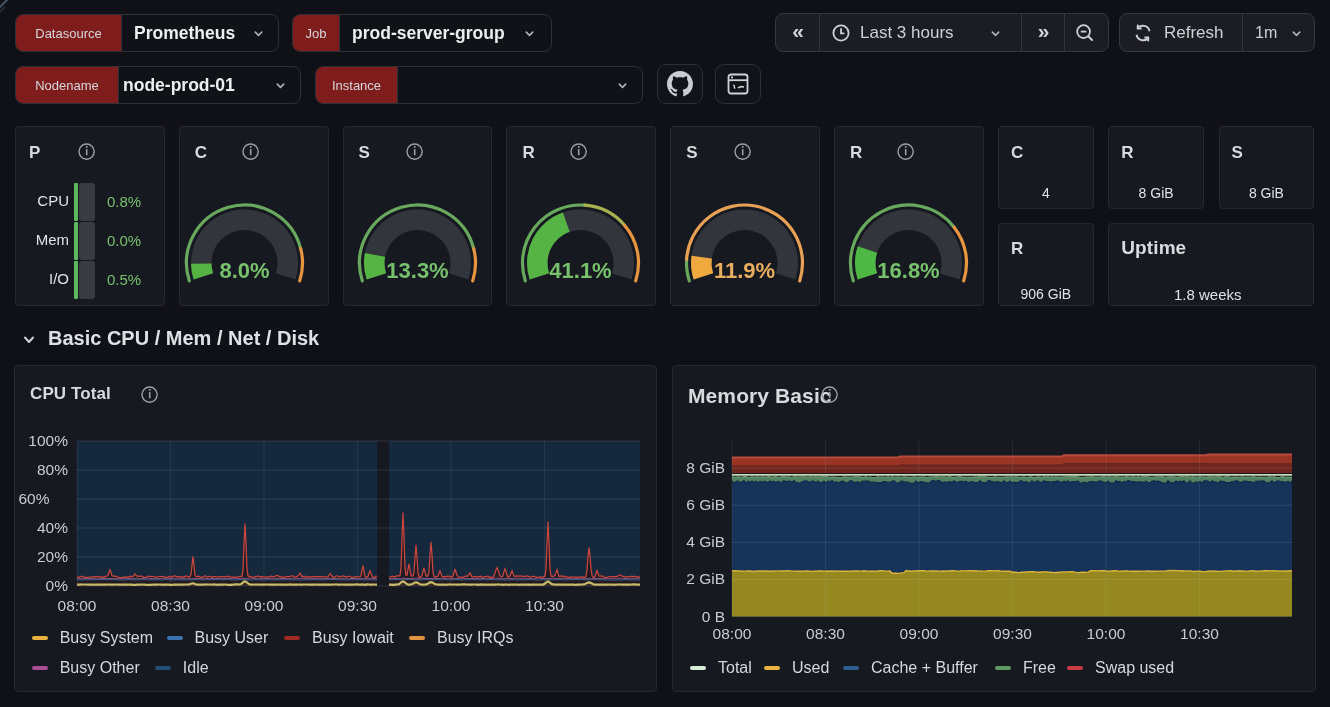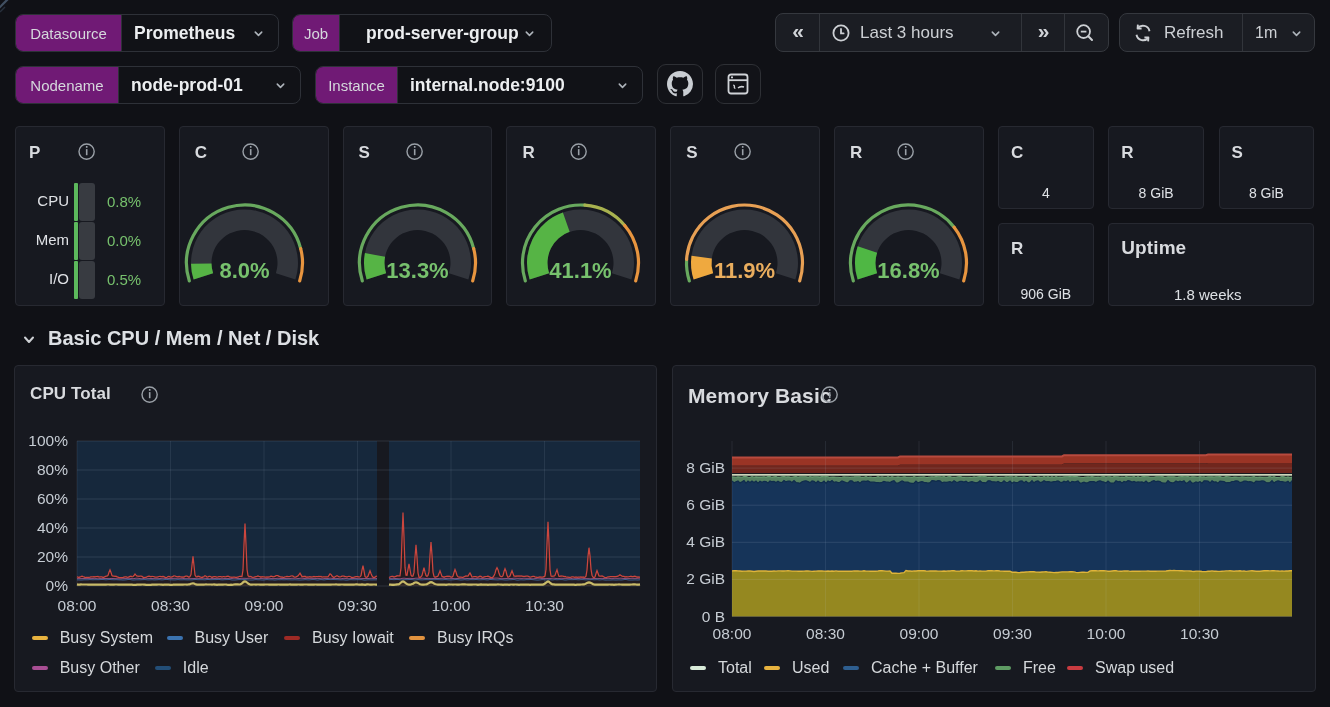--- a/index.html
+++ b/index.html
@@ -1,17 +1,17 @@
 <!DOCTYPE html>
 <html><head><meta charset="utf-8"><style>
 *{margin:0;padding:0;box-sizing:border-box}
 html,body{width:1330px;height:707px;background:#101116;font-family:"Liberation Sans",sans-serif;overflow:hidden;position:relative}
 .abs{position:absolute}
 .ctrl{position:absolute;height:38px;border:1px solid #2e3138;border-radius:8px;background:#111217;display:flex;align-items:stretch;overflow:hidden}
-.ctrl .lab{background:#701a75;color:#d5d8dc;font-size:15px;display:flex;align-items:center;justify-content:center;border-right:1px solid #2e3138}
+.ctrl .lab{background:#7f1d1d;color:#d5d8dc;font-size:13px;display:flex;align-items:center;justify-content:center;border-right:1px solid #2e3138}
 .ctrl .val{color:#eceef0;font-size:17.5px;font-weight:bold;display:flex;align-items:center}
 .btngrp{position:absolute;height:39px;border:1px solid #35383e;border-radius:8px;background:#1b1d23;display:flex;align-items:stretch}
 .btngrp .sec{display:flex;align-items:center;justify-content:center;color:#d0d3d7}
 .btngrp .sec+.sec{border-left:1px solid #32353b}
 .panel{position:absolute;background:#171920;border:1px solid #272931;border-radius:4px}
 .ptitle{position:absolute;color:#d8dade;font-size:17px;font-weight:600;letter-spacing:.1px}
 .statval{position:absolute;color:#dee1e5;font-size:14px;text-align:center}
 .legend-item{display:inline-flex;align-items:center;margin-right:0px}
 .sw{display:inline-block;width:16px;height:4.5px;border-radius:2.5px;margin-right:12px}
 .ltext{color:#d5d8db;font-size:16px}
@@ -24,35 +24,34 @@
   </svg>
 <div class="ctrl" style="left:15px;top:14px;width:264px">
     <div class="lab" style="width:106px">Datasource</div>
     <div class="val" style="padding-left:12px">Prometheus</div>
   </div>
 <svg style="position:absolute;left:252.5px;top:27.5px" width="11" height="11" viewBox="0 0 12 12">
     <path d="M2.5 4.5 L6 8 L9.5 4.5" stroke="#aeb4bb" stroke-width="1.7" fill="none" stroke-linecap="round" stroke-linejoin="round"></path>
   </svg>
 <div class="ctrl" style="left:292px;top:14px;width:260px">
     <div class="lab" style="width:47px">Job</div>
-    <div class="val" style="padding-left:26px">prod-server-group</div>
+    <div class="val" style="padding-left:12px">prod-server-group</div>
   </div>
 <svg style="position:absolute;left:523.5px;top:27.5px" width="11" height="11" viewBox="0 0 12 12">
     <path d="M2.5 4.5 L6 8 L9.5 4.5" stroke="#aeb4bb" stroke-width="1.7" fill="none" stroke-linecap="round" stroke-linejoin="round"></path>
   </svg>
 <div class="ctrl" style="left:15px;top:66px;width:286px">
     <div class="lab" style="width:103px">Nodename</div>
-    <div class="val" style="padding-left:12px">node-prod-01</div>
+    <div class="val" style="padding-left:4px">node-prod-01</div>
   </div>
 <svg style="position:absolute;left:274.5px;top:79.5px" width="11" height="11" viewBox="0 0 12 12">
     <path d="M2.5 4.5 L6 8 L9.5 4.5" stroke="#aeb4bb" stroke-width="1.7" fill="none" stroke-linecap="round" stroke-linejoin="round"></path>
   </svg>
 <div class="ctrl" style="left:315px;top:66px;width:328px">
     <div class="lab" style="width:82px">Instance</div>
-    <div class="val" style="padding-left:12px">internal.node:9100</div>
   </div>
 <svg style="position:absolute;left:616.5px;top:79.5px" width="11" height="11" viewBox="0 0 12 12">
     <path d="M2.5 4.5 L6 8 L9.5 4.5" stroke="#aeb4bb" stroke-width="1.7" fill="none" stroke-linecap="round" stroke-linejoin="round"></path>
   </svg>
 <div class="abs" style="left:657px;top:64px;width:46px;height:40px;border:1.6px solid #2e3035;border-radius:9px;background:#121318"></div>
 <svg class="abs" style="left:667px;top:71px" width="26" height="26" viewBox="0 0 16 16">
     <path d="M8 0C3.58 0 0 3.58 0 8c0 3.54 2.29 6.53 5.47 7.59.4.07.55-.17.55-.38 0-.19-.01-.82-.01-1.49-2.01.37-2.53-.49-2.69-.94-.09-.23-.48-.94-.82-1.13-.28-.15-.68-.52-.01-.53.63-.01 1.08.58 1.23.82.72 1.21 1.87.87 2.33.66.07-.52.28-.87.51-1.07-1.78-.2-3.64-.89-3.64-3.95 0-.87.31-1.59.82-2.15-.08-.2-.36-1.02.08-2.12 0 0 .67-.21 2.2.82.64-.18 1.32-.27 2-.27s1.36.09 2 .27c1.53-1.04 2.2-.82 2.2-.82.44 1.1.16 1.92.08 2.12.51.56.82 1.27.82 2.15 0 3.07-1.87 3.75-3.65 3.95.29.25.54.73.54 1.48 0 1.07-.01 1.93-.01 2.2 0 .21.15.46.55.38A8.01 8.01 0 0016 8c0-4.42-3.58-8-8-8z" fill="#c9cdd2"></path>
   </svg>
 <div class="abs" style="left:715px;top:64px;width:46px;height:40px;border:1.6px solid #2e3035;border-radius:9px;background:#121318"></div>
 <svg class="abs" style="left:727px;top:73px" width="22" height="22" viewBox="0 0 22 22">
@@ -238,21 +237,21 @@
   </div>
 <div class="ptitle" style="left:30.0px;top:384.0px;font-size:17px">CPU Total</div>
 <svg style="position:absolute;left:140.4px;top:385.4px" width="19.2" height="19.2">
     <circle cx="9.6" cy="9.6" r="7.6" stroke="#9aa0a7" stroke-width="1.4" fill="none"></circle>
     <rect x="8.9" y="7.1" width="1.6" height="6.1" fill="#9aa0a7"></rect>
     <rect x="8.9" y="3.9999999999999996" width="1.6" height="1.8" fill="#9aa0a7"></rect>
   </svg>
 <div class="axis" style="left:0px;top:577.0px;width:68px;text-align:right">0%</div>
 <div class="axis" style="left:0px;top:548.0px;width:68px;text-align:right">20%</div>
 <div class="axis" style="left:0px;top:519.0px;width:68px;text-align:right">40%</div>
-<div class="axis" style="left:0px;top:490.0px;width:68px;text-align:right">60%</div>
+<div class="axis" style="left:0px;top:490.0px;width:68px;text-align:center">60%</div>
 <div class="axis" style="left:0px;top:461.0px;width:68px;text-align:right">80%</div>
 <div class="axis" style="left:0px;top:432.0px;width:68px;text-align:right">100%</div>
 <div class="axis" style="left:52.0px;top:597px;width:50px;text-align:center">08:00</div>
 <div class="axis" style="left:145.5px;top:597px;width:50px;text-align:center">08:30</div>
 <div class="axis" style="left:239.0px;top:597px;width:50px;text-align:center">09:00</div>
 <div class="axis" style="left:332.5px;top:597px;width:50px;text-align:center">09:30</div>
 <div class="axis" style="left:426.0px;top:597px;width:50px;text-align:center">10:00</div>
 <div class="axis" style="left:519.5px;top:597px;width:50px;text-align:center">10:30</div>
 <div class="abs legend-item" style="left:31.7px;top:629px">
     <span class="sw" style="background:#e8b33f"></span>

